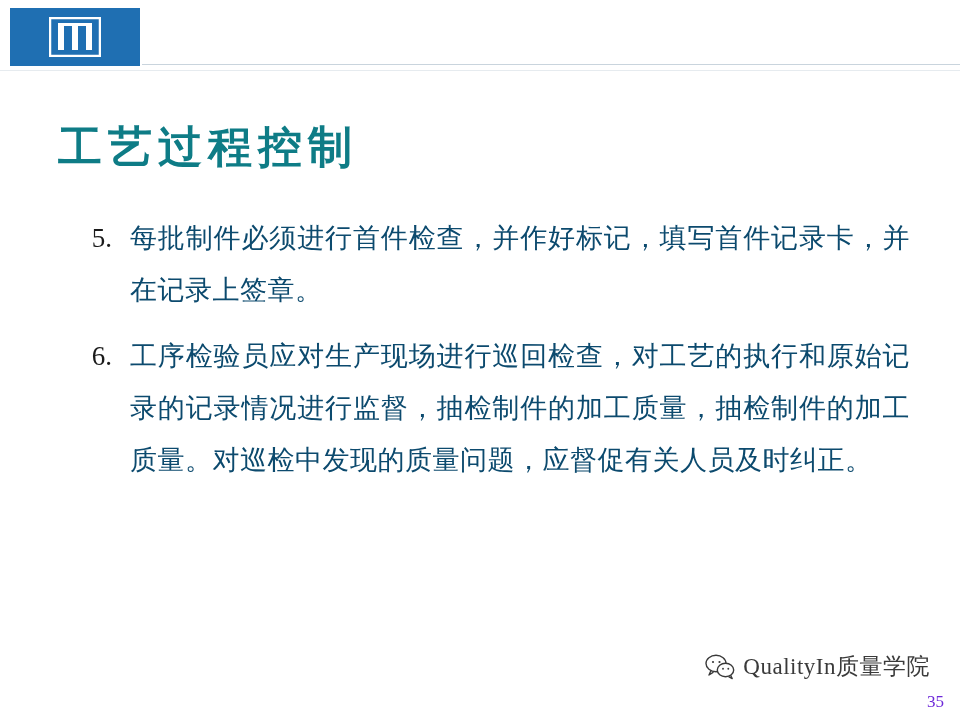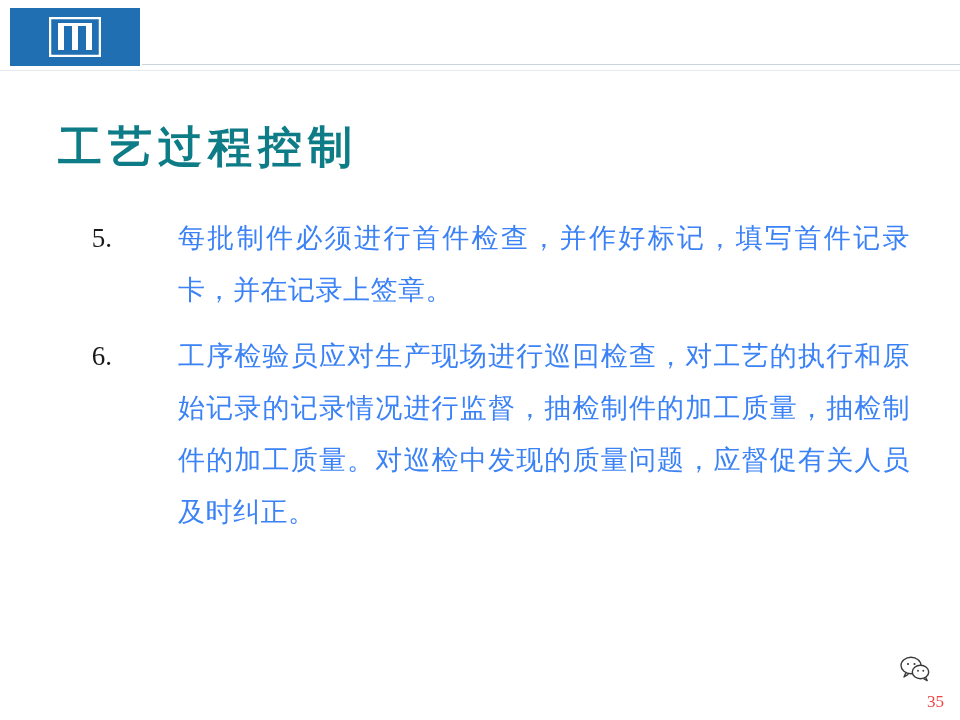--- a/index.html
+++ b/index.html
@@ -88,26 +88,25 @@
     padding-right: 18px;
     font-size: 27px;
     line-height: 52px;
     color: #1a1a1a;
     font-family: "Liberation Serif", serif;
   }
   .item-text {
     flex: 1 1 auto;
     font-size: 27px;
     line-height: 52px;
-    color: #3b82f6;
+    color: #0c4a6e;
     text-align: justify;
     text-justify: inter-ideograph;
     font-family: "Liberation Serif", serif;
     letter-spacing: 0.5px;
-    margin-left: 48px;
   }
 
   
   .footer-brand {
     position: absolute;
     right: 30px;
     bottom: 38px;
     display: flex;
     align-items: center;
     gap: 8px;
@@ -121,21 +120,21 @@
     font-size: 23px;
     color: #3a3a3a;
     font-family: "Liberation Serif", serif;
     letter-spacing: 0.5px;
   }
   .page-number {
     position: absolute;
     right: 16px;
     bottom: 8px;
     font-size: 17px;
-    color: #ef4444;
+    color: #6d28d9;
     font-family: "Liberation Serif", serif;
   }
 </style>
 </head>
 <body>
 
 <div class="slide-header">
   <div class="logo-block">
     <span class="logo-mark">
       <svg width="52" height="40" viewBox="0 0 52 40" aria-hidden="true">
@@ -173,15 +172,16 @@
       <ellipse cx="11" cy="9.5" rx="10" ry="8.2" fill="none" stroke="#3a3a3a" stroke-width="1.4"></ellipse>
       <path d="M6 16.5 L4 21 L8.5 18.2" fill="none" stroke="#3a3a3a" stroke-width="1.4" stroke-linejoin="round"></path>
       <circle cx="8" cy="8" r="1.1" fill="#3a3a3a"></circle>
       <circle cx="14.5" cy="8" r="1.1" fill="#3a3a3a"></circle>
       <ellipse cx="20.5" cy="16" rx="8.2" ry="6.8" fill="#ffffff" stroke="#3a3a3a" stroke-width="1.4"></ellipse>
       <path d="M25.6 21.2 L27.2 24.6 L23.6 22.6" fill="none" stroke="#3a3a3a" stroke-width="1.4" stroke-linejoin="round"></path>
       <circle cx="18" cy="14.8" r="0.95" fill="#3a3a3a"></circle>
       <circle cx="23.3" cy="14.8" r="0.95" fill="#3a3a3a"></circle>
     </svg>
   </span>
+  <span class="brand-text">QualityIn质量学院</span>
 </div>
 
 <div class="page-number">35</div>
 
 </body></html>

